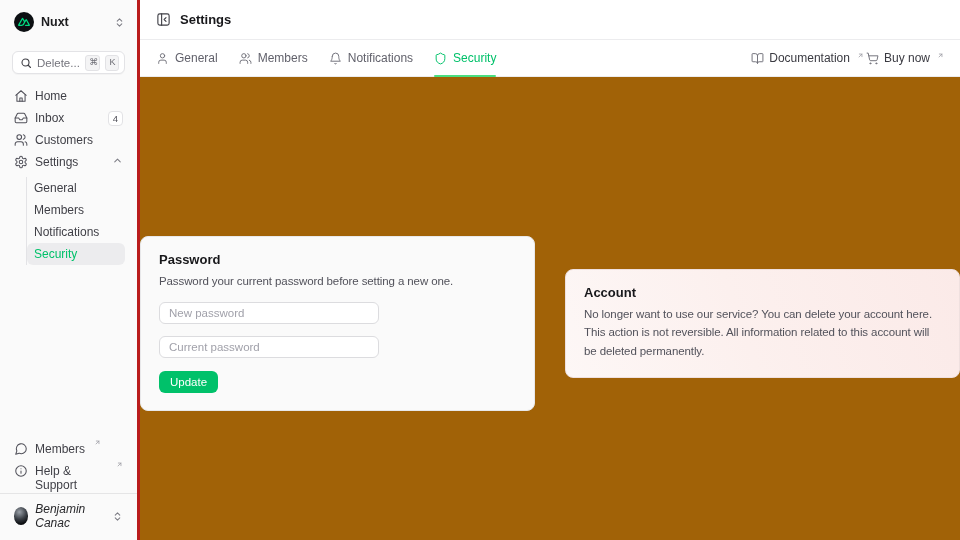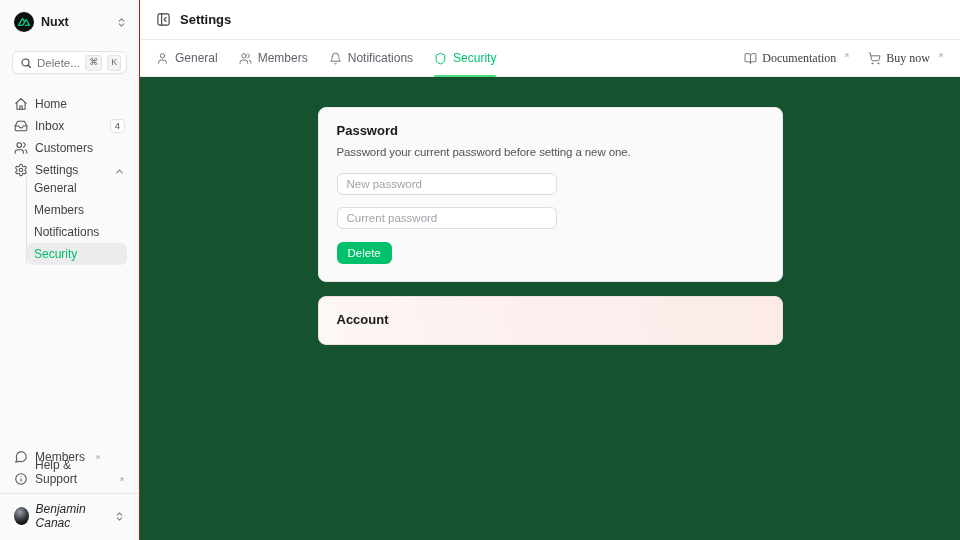--- a/index.html
+++ b/index.html
@@ -1,31 +1,31 @@
 <!DOCTYPE html>
 <html><head>
 <meta charset="utf-8">
 <style>
   * { margin:0; padding:0; box-sizing:border-box; }
   html,body { width:960px; height:540px; overflow:hidden; }
   body { font-family:"Liberation Sans", sans-serif; color:#27272a; background:#fff; font-size:12px; }
   .app { display:flex; width:960px; height:540px; }
 
   
-  .sidebar { width:140px; min-width:140px; background:#fafafa; border-right:1px solid #b91c1c; display:flex; flex-direction:column; padding:10px 12px 8px 12px; }
+  .sidebar { width:140px; min-width:140px; background:#fafafa; border-right:3px solid #b91c1c; display:flex; flex-direction:column; padding:10px 12px 8px 12px; }
   .team-row { display:flex; align-items:center; gap:7px; padding:2px 0 2px 2px; cursor:pointer; }
   .team-logo { width:20px; height:20px; border-radius:50%; background:#0c0f12; display:flex; align-items:center; justify-content:center; }
   .team-logo svg { width:12px; height:12px; }
   .team-name { font-weight:700; font-size:12.5px; color:#1c1c1e; }
   .chevrons { margin-left:auto; color:#7c7c84; display:flex; }
   .search-box { margin-top:17px; height:23px; background:#fff; border:1px solid #e3e3e6; border-radius:6px; display:flex; align-items:center; gap:5px; padding:0 5px 0 7px; box-shadow:0 1px 1px rgba(0,0,0,.03); cursor:pointer; }
   .search-box .ph { color:#74747c; font-size:11.5px; flex:1; }
   .kbd { background:#f4f4f5; border:1px solid #e2e2e5; border-radius:3px; color:#6b6b73; font-size:9px; line-height:1; padding:2.5px 3.5px; min-width:14px; text-align:center; }
   .nav { margin-top:15px; display:flex; flex-direction:column; }
-  .nav-item { display:flex; align-items:flex-end; gap:7px; height:22px; border-radius:6px; color:#3f3f46; cursor:pointer; padding:0 2px; }
+  .nav-item { display:flex; align-items:flex-start; gap:7px; height:22px; border-radius:6px; color:#3f3f46; cursor:pointer; padding:0 2px; }
   .nav-item .nicon { display:flex; color:#52525b; }
   .nav-item .nlabel { font-size:12px; }
   .badge { margin-left:auto; border:1px solid #e2e2e5; border-radius:4px; background:#fff; font-size:9.5px; color:#52525b; padding:1.5px 4px; line-height:1; }
   .chev-up { margin-left:auto; color:#7c7c84; display:flex; }
   .nav-children { margin-left:14px; border-left:1px solid #e3e3e6; display:flex; flex-direction:column; }
   .nav-child { height:22px; display:flex; align-items:center; padding-left:7px; font-size:12px; color:#3f3f46; border-radius:6px; cursor:pointer; }
   .nav-child.active { background:#ececee; color:#00c16a; }
   .sb-footer { margin-top:auto; display:flex; flex-direction:column; }
   .sb-footer .nav-item { height:22px; }
   .ext-arrow { color:#9a9aa2; margin-left:2px; position:relative; top:-3px; display:inline-flex; }
@@ -39,25 +39,25 @@
   .topbar { height:40px; border-bottom:1px solid #ececee; display:flex; align-items:center; gap:9px; padding:0 16px; }
   .panel-icon { color:#3f3f46; display:flex; cursor:pointer; }
   .page-title { font-size:13px; font-weight:700; color:#18181b; }
   .tabbar { height:37px; border-bottom:1px solid #ececee; display:flex; align-items:center; padding:0 16px; }
   .tabs { display:flex; height:100%; gap:21px; }
   .tab { position:relative; display:flex; align-items:center; gap:6px; color:#61616b; font-size:12px; cursor:pointer; }
   .tab .ticon { display:flex; color:#71717a; }
   .tab.active { color:#00c16a; }
   .tab.active .ticon { color:#00c16a; }
   .tab.active::after { content:""; position:absolute; left:0; right:0; bottom:-1px; height:2px; background:#4ade80; border-radius:2px; }
-  .top-links { margin-left:auto; display:flex; align-items:center; gap:18px;font-family:Liberation Serif, serif; }
+  .top-links { margin-left:auto; display:flex; align-items:center; gap:2px; }
   .top-link { display:flex; align-items:center; gap:5px; color:#3a3a41; font-size:12px; cursor:pointer; }
   .top-link .ticon { color:#71717a; display:flex; }
 
-  .content { flex:1; overflow:auto; display:flex; flex-direction:column; align-items:center; padding-top:30px; gap:14px; background:#14532d; }
+  .content { flex:1; overflow:auto; display:flex; flex-direction:row; align-items:center; padding-top:30px; gap:30px; background:#a16207; }
   .card { width:465px; border-radius:8px; padding:15px 18px 17px 18px; }
   .card-password { background:#fafafa; border:1px solid #e8e8ea; }
   .card-account { background:linear-gradient(250deg, #fbeae8 0%, #fcf0ee 55%, #fdf7f6 100%); border:1px solid #efe0df; }
   .card-title { font-size:13px; font-weight:700; color:#18181b; }
   .card-desc { margin-top:5px; font-size:11.5px; color:#52525b; line-height:1.6; letter-spacing:-0.1px; }
   .pw-input { display:block; width:220px; margin-top:12px; background:#fff; border:1px solid #dcdcdf; border-radius:6px; padding:4px 9px; font-size:11.5px; font-family:"Liberation Sans", sans-serif; color:#27272a; outline:none; }
   .pw-input::placeholder { color:#a1a1aa; }
   .btn { display:inline-block; margin-top:13px; border:none; border-radius:6px; color:#fff; font-size:11.5px; font-family:"Liberation Sans", sans-serif; padding:5px 11px; cursor:pointer; }
   .btn-update { background:#00c16a; }
   .btn-delete { background:#ef2b3a; }
@@ -283,22 +283,23 @@
       </div>
     </div>
 
     <div class="content">
 
       <section class="card card-password">
         <div class="card-title">Password</div>
         <div class="card-desc">Password your current password before setting a new one.</div>
         <input class="pw-input" type="password" placeholder="New password" style="">
         <input class="pw-input" type="password" placeholder="Current password" style="">
-        <button class="btn btn-update">Delete</button>
+        <button class="btn btn-update">Update</button>
       </section>
 
       <section class="card card-account">
         <div class="card-title">Account</div>
+        <div class="card-desc">No longer want to use our service? You can delete your account here. This action is not reversible. All information related to this account will be deleted permanently.</div>
       </section>
 
     </div>
   </div>
 </div>
 
 </body></html>

